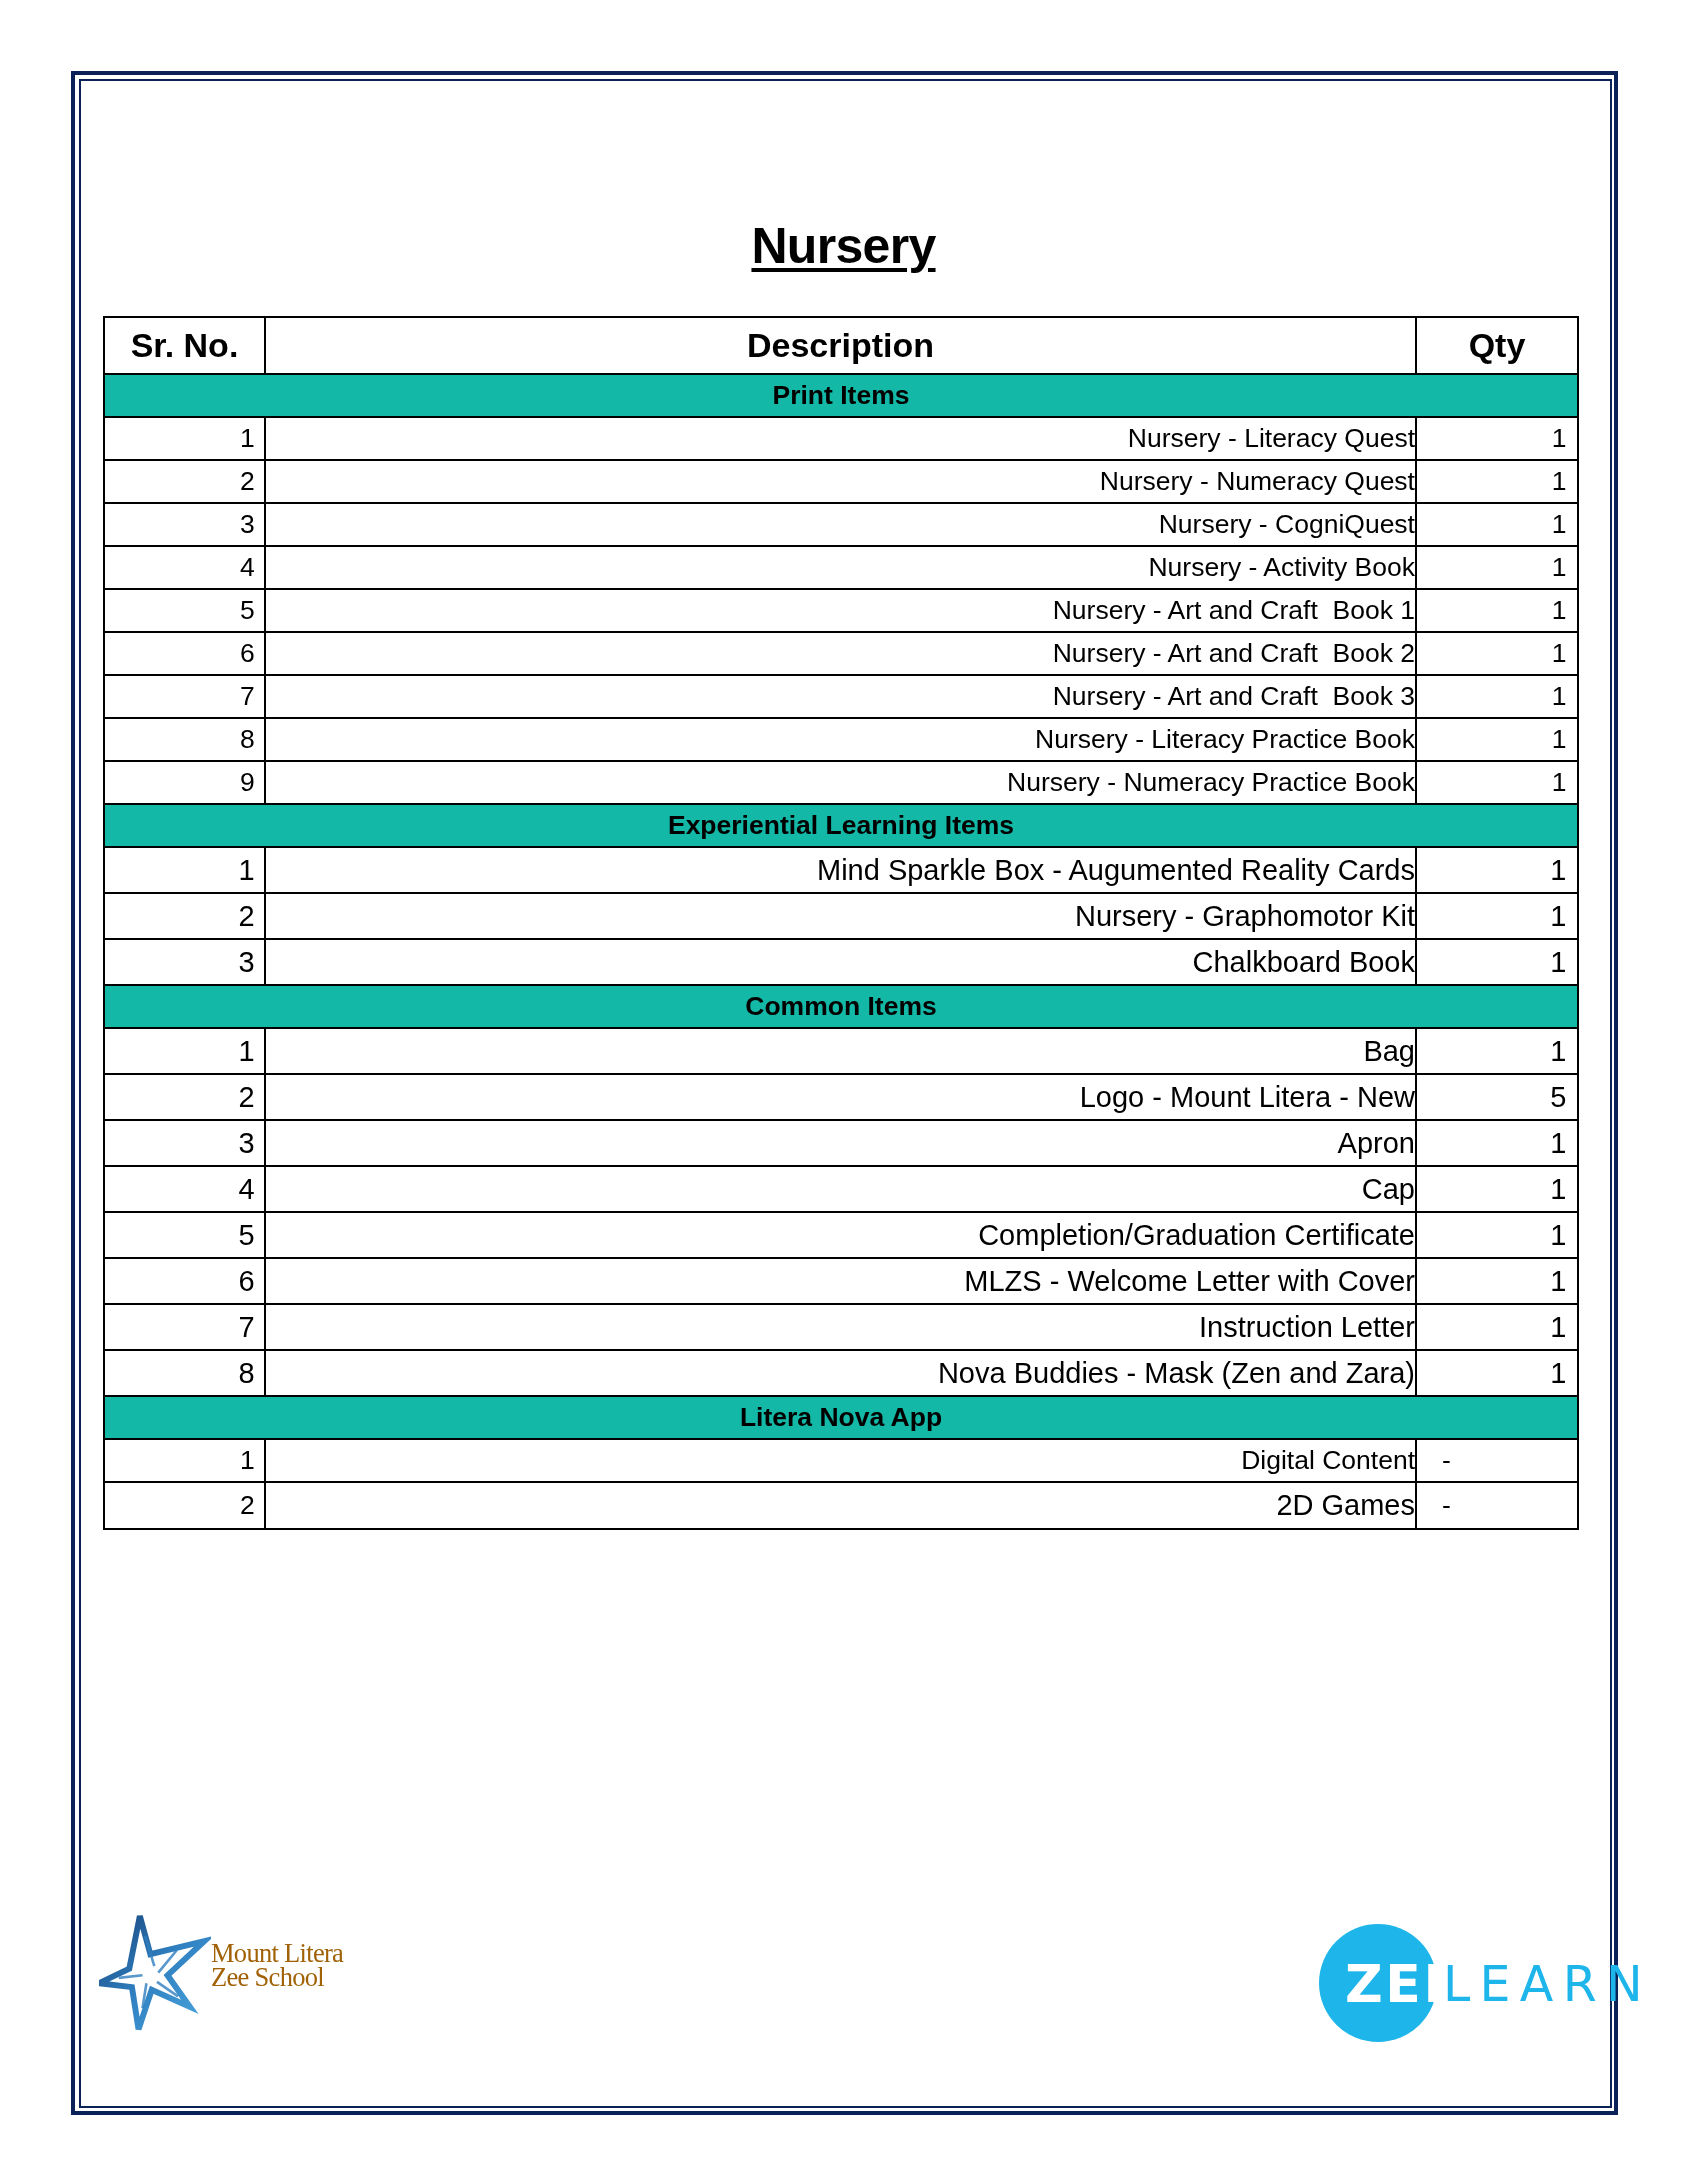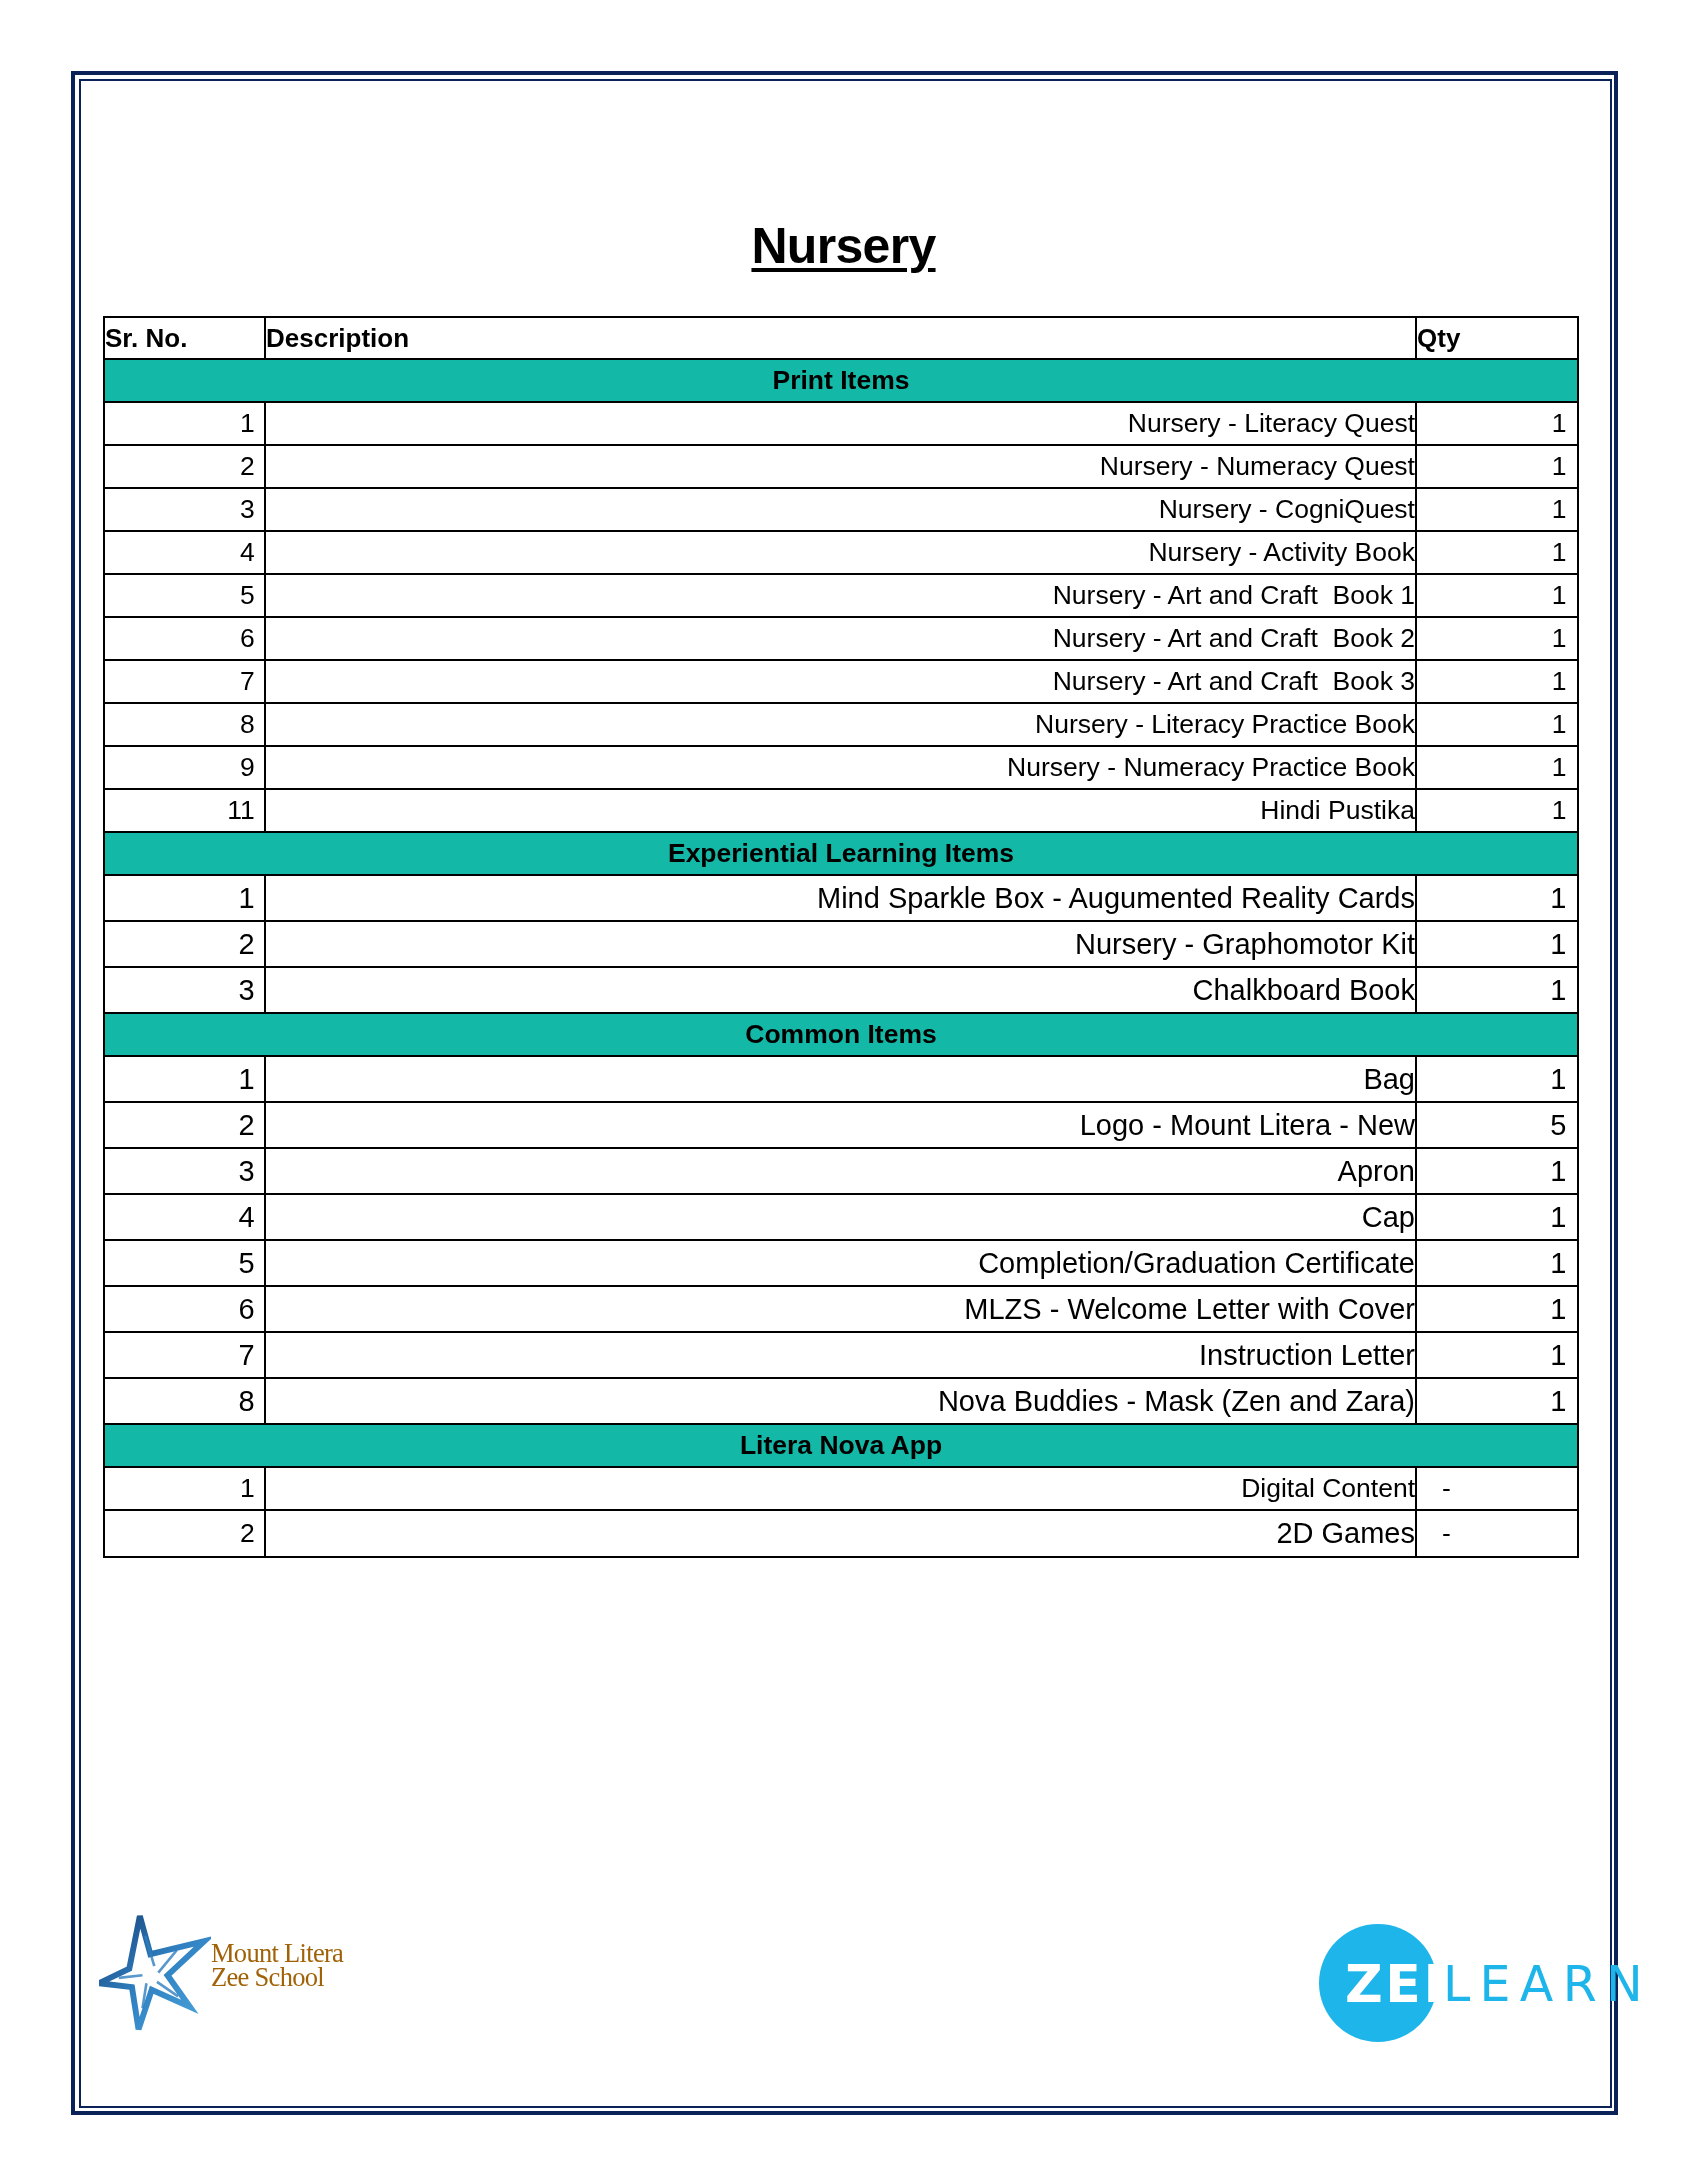--- a/index.html
+++ b/index.html
@@ -14,21 +14,21 @@
 
   .title { position:absolute; left:0; width:1687px; top:216px; text-align:center;
            font-size:50px; font-weight:bold; line-height:60px; letter-spacing:-0.7px; }
   .title span { text-decoration:underline; text-decoration-thickness:4px; text-underline-offset:5.3px; }
 
   table.list { position:absolute; left:103px; top:316px; width:1474px;
                border-collapse:collapse; table-layout:fixed; }
   table.list td, table.list th { border:2px solid #000; padding:0; box-sizing:border-box; }
   col.c1 { width:161px; } col.c2 { width:1151px; } col.c3 { width:162px; }
 
-  th.hdr { height:42px; font-size:26px; font-weight:bold; text-align:left; }
+  th.hdr { height:57px; font-size:34px; font-weight:bold; text-align:center; }
   tr.section td { background:#14b8a6; height:43px; font-size:26.5px; font-weight:bold; text-align:center; }
 
   tr.row-a td { height:43px; font-size:26.5px; }
   tr.row-b td { height:46px; font-size:29px; }
   td.sr { text-align:right; padding-right:9.3px !important; }
   td.desc { text-align:right; padding-left:16px !important; white-space:pre; }
   td.qty { text-align:right; padding-right:10.6px !important; }
   td.qty.dash { text-align:left; padding-left:25px !important; padding-right:0 !important; }
 
   
@@ -106,25 +106,20 @@
         <td class="qty">1</td>
       </tr>
       <tr class="row-a">
         <td class="sr">8</td>
         <td class="desc">Nursery - Literacy Practice Book</td>
         <td class="qty">1</td>
       </tr>
       <tr class="row-a">
         <td class="sr">9</td>
         <td class="desc">Nursery - Numeracy Practice Book</td>
-        <td class="qty">1</td>
-      </tr>
-      <tr class="row-a">
-        <td class="sr">11</td>
-        <td class="desc">Hindi Pustika</td>
         <td class="qty">1</td>
       </tr>
       <tr class="section">
         <td colspan="3">Experiential Learning Items</td>
       </tr>
       <tr class="row-b">
         <td class="sr">1</td>
         <td class="desc">Mind Sparkle Box - Augumented Reality Cards</td>
         <td class="qty">1</td>
       </tr>

